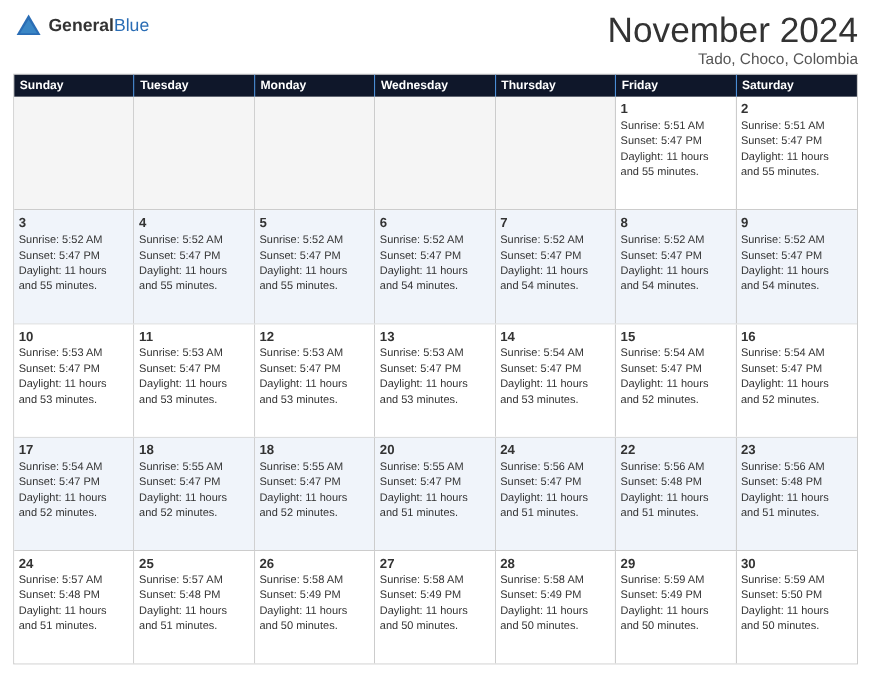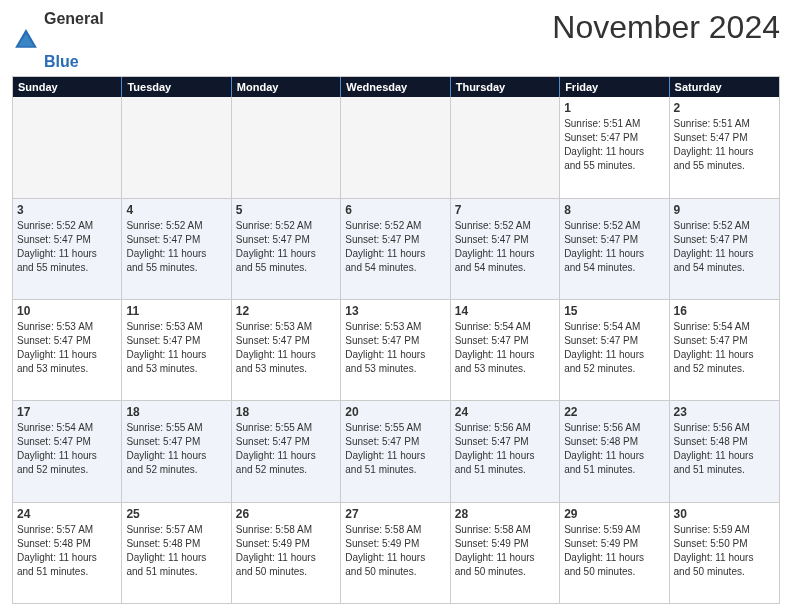--- a/index.html
+++ b/index.html
@@ -24,32 +24,31 @@
       align-items: flex-start;
       margin-bottom: 6px;
     }
     .logo {
       display: flex;
       align-items: center;
       gap: 4px;
     }
     .logo-text {
       display: flex;
-      flex-direction: column;
+      flex-direction: row;
       line-height: 1.1;
-      gap: 25px;
     }
     .logo-general {
       font-size: 16px;
       font-weight: bold;
       color: #333;
     }
     .logo-blue {
       font-size: 16px;
-      font-weight: bold;
+      font-weight: normal;
       color: #2a6db5;
     }
     .logo-icon {
       width: 28px;
       height: 28px;
     }
     .title-block {
       text-align: right;
       margin-left: 39px;
     }
@@ -128,20 +127,21 @@
         <polygon points="18,4 32,28 4,28" fill="#2a6db5"></polygon>
         <polygon points="18,10 28,26 8,26" fill="#4a9fd5" opacity="0.5"></polygon>
       </svg>
       <div class="logo-text">
         <span class="logo-general">General</span>
         <span class="logo-blue">Blue</span>
       </div>
     </div>
     <div class="title-block">
       <div class="month-title">November 2024</div>
+      <div class="location">Tado, Choco, Colombia</div>
     </div>
   </div>
 
   <div class="calendar">
     <div class="cal-header" id="cal-header">
         <div class="cal-header-cell">Sunday</div>
         <div class="cal-header-cell">Tuesday</div>
         <div class="cal-header-cell">Monday</div>
         <div class="cal-header-cell">Wednesday</div>
         <div class="cal-header-cell">Thursday</div>

